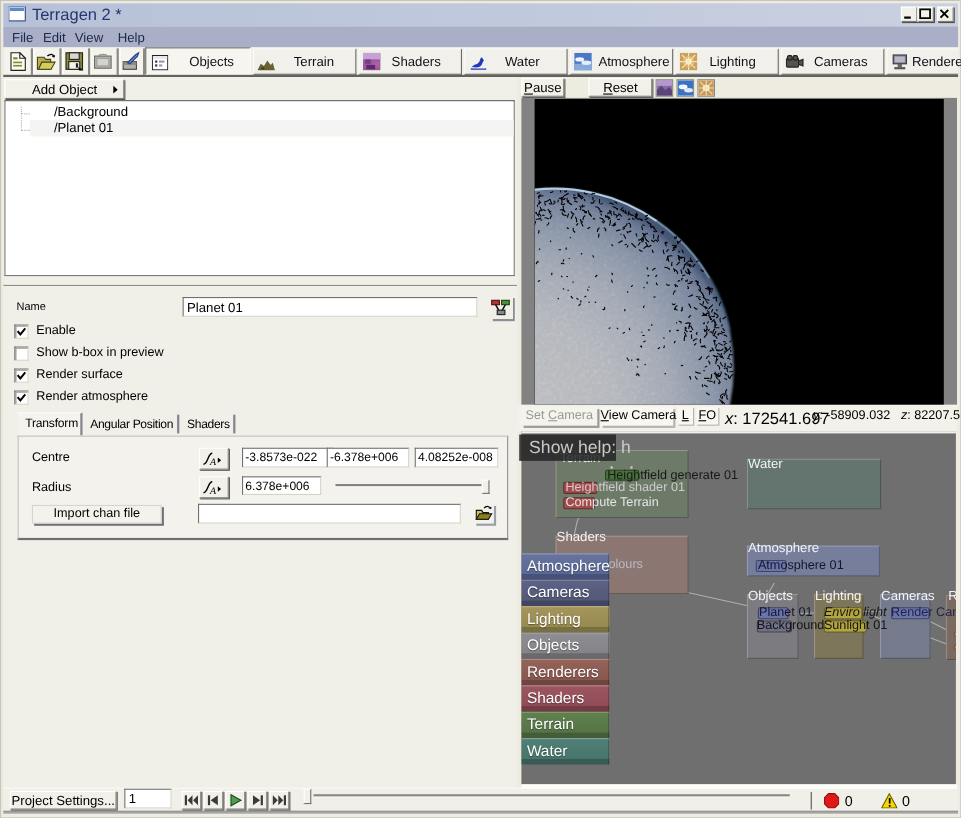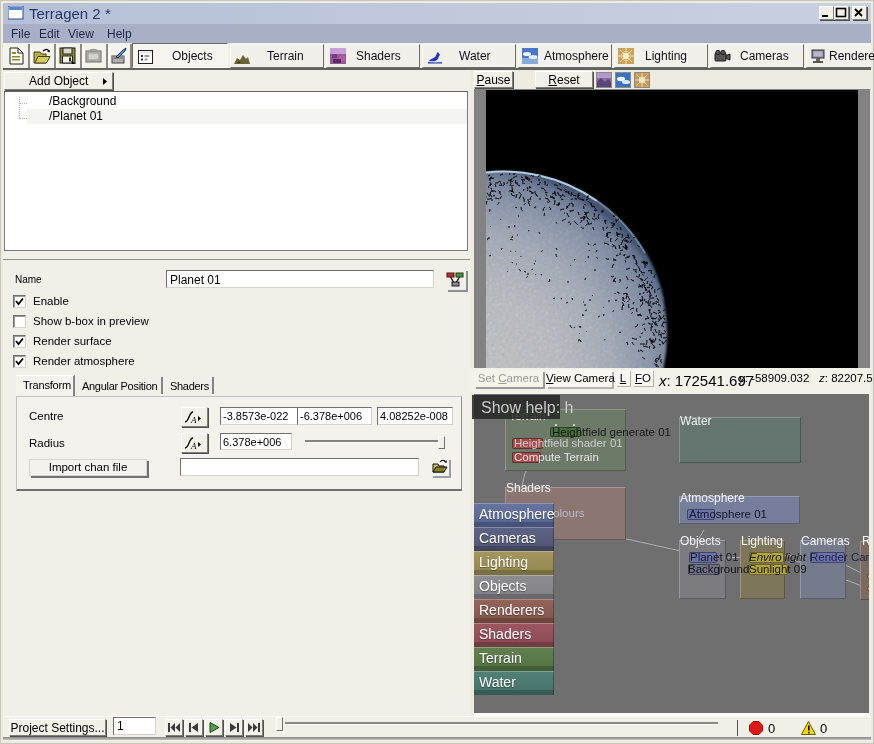--- a/index.html
+++ b/index.html
@@ -916,21 +916,21 @@
   <div class="ntext" style="left:44px;top:115px;color:#b8bac8;">Base colours</div>
   <div class="nnode" style="left:213px;top:117px;width:28px;height:11px;background:#6a74aa;"></div>
   <div class="ntext" style="left:215px;top:116px;color:#16162a;">Atmosphere 01</div>
   <div class="nnode" style="left:215px;top:160px;width:28px;height:11px;background:#6a74aa;"></div>
   <div class="ntext" style="left:216px;top:159px;color:#16162a;">Planet 01</div>
   <div class="nnode" style="left:214px;top:172px;width:32px;height:11px;background:#70708a;"></div>
   <div class="ntext" style="left:214px;top:171px;color:#141414;">Background</div>
   <div class="nnode" style="left:275px;top:160px;width:35px;height:11px;background:#b4a63e;"></div>
   <div class="ntext" style="left:275px;top:159px;color:#141414;font-style:italic;">Enviro light</div>
   <div class="nnode" style="left:275px;top:172px;width:39px;height:11px;background:#b4a63e;"></div>
-  <div class="ntext" style="left:275px;top:171px;color:#141414;">Sunlight 09</div>
+  <div class="ntext" style="left:275px;top:171px;color:#141414;">Sunlight 01</div>
   <div class="nnode" style="left:336px;top:160px;width:35px;height:11px;background:#6a74aa;"></div>
   <div class="ntext" style="left:336px;top:159px;color:#24244a;">Render Camera 01</div>
   <div class="nnode" style="left:393px;top:182px;width:6px;height:5px;background:#d08048;"></div>
   <div class="nnode" style="left:393px;top:194px;width:6px;height:5px;background:#d08048;"></div>
 
   <div class="mitem" style="top:111px;background:linear-gradient(#66749e 0%,#5a6896 78%,#47527a 80%,#47527a 100%);">Atmosphere</div>
   <div class="mitem" style="top:135px;background:linear-gradient(#5e6386 0%,#545978 78%,#414560 80%,#414560 100%);">Cameras</div>
   <div class="mitem" style="top:159px;background:linear-gradient(#a4965c 0%,#978a50 78%,#7a6f3e 80%,#7a6f3e 100%);">Lighting</div>
   <div class="mitem" style="top:183px;background:linear-gradient(#8e8e92 0%,#848488 78%,#6a6a6e 80%,#6a6a6e 100%);">Objects</div>
   <div class="mitem" style="top:207px;background:linear-gradient(#94645a 0%,#885850 78%,#6e463e 80%,#6e463e 100%);">Renderers</div>

